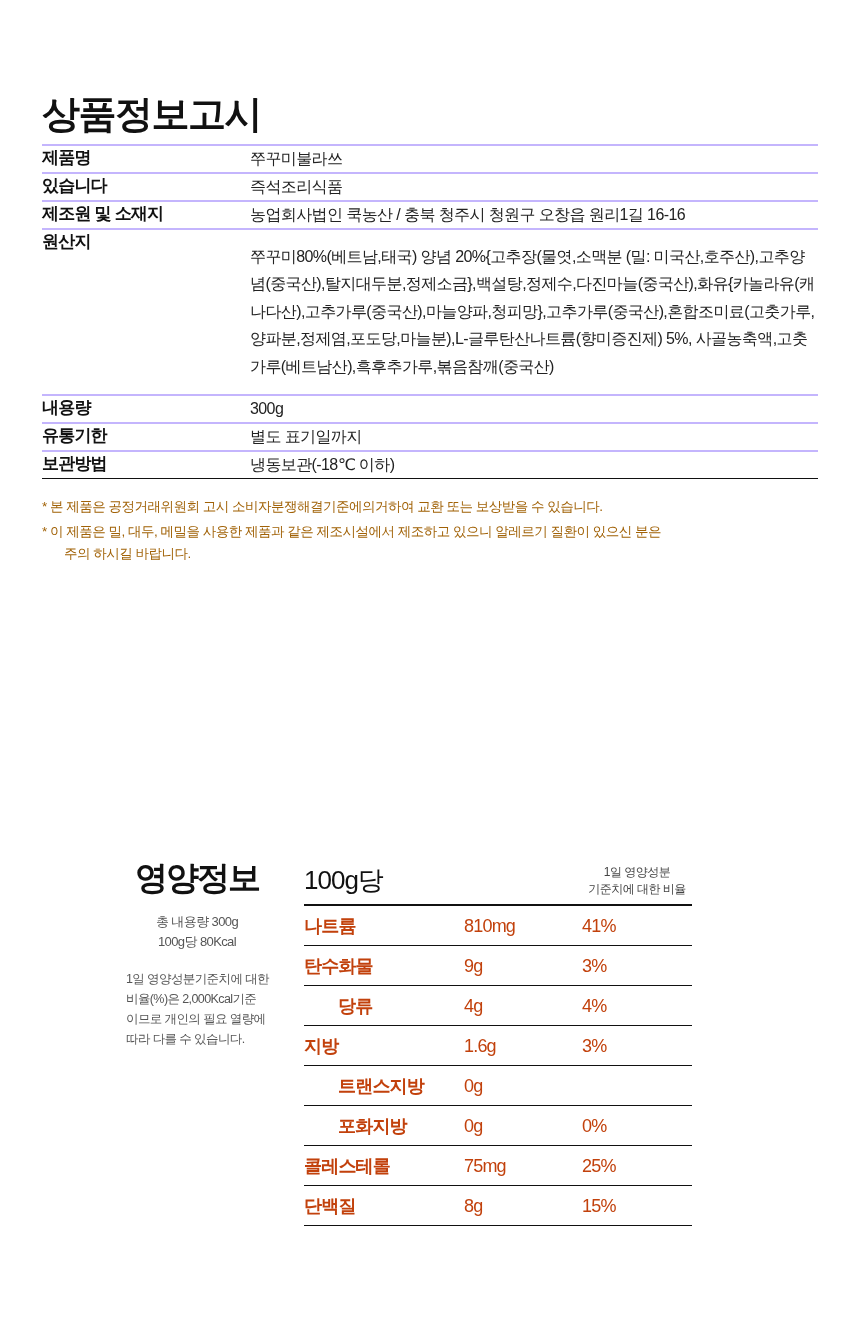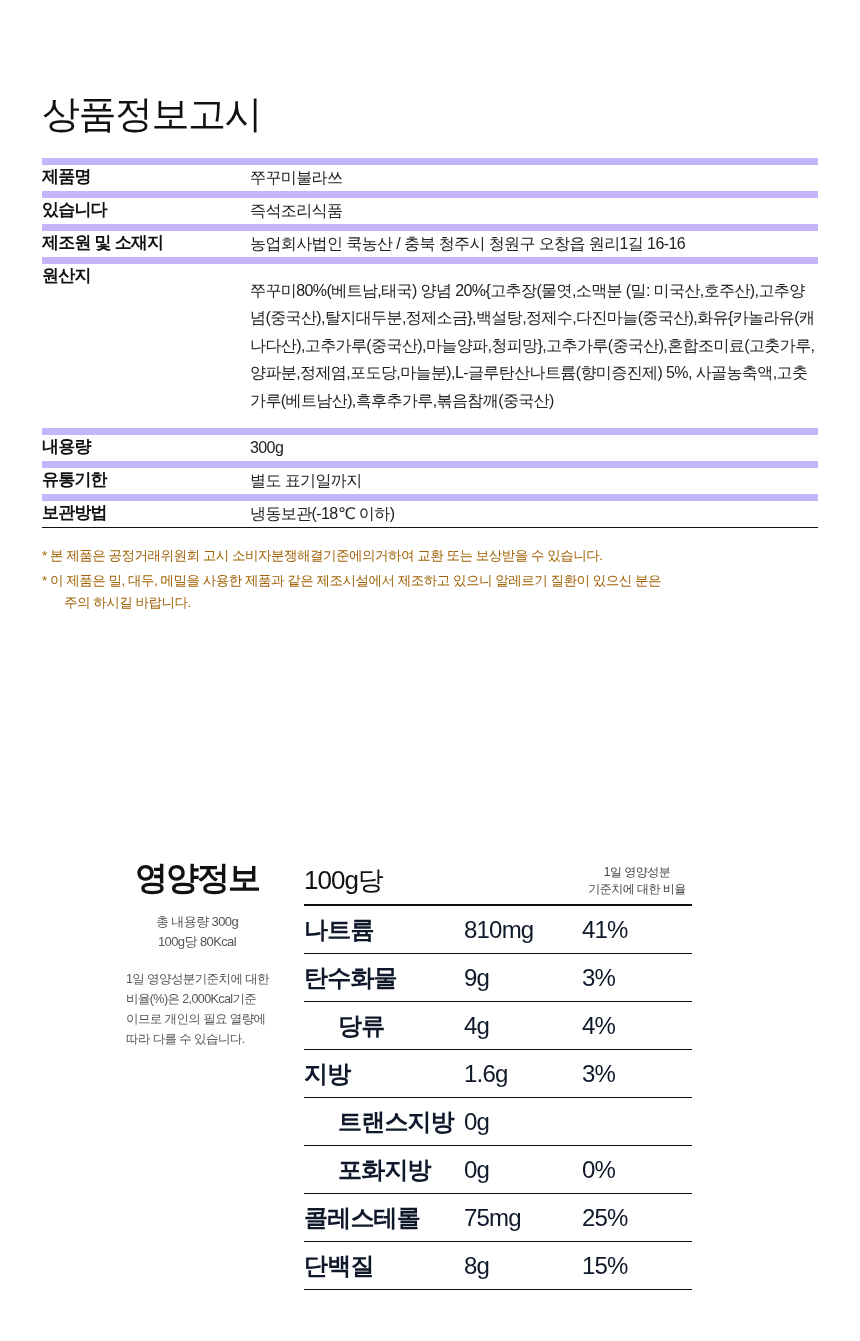--- a/index.html
+++ b/index.html
@@ -24,34 +24,34 @@
 
   
   .product-section {
     position: absolute;
     left: 42px;
     top: 94px;
     width: 776px;
   }
   .main-title {
     font-size: 38px;
-    font-weight: normal;
+    font-weight: bold;
     letter-spacing: -1.5px;
     color: #111;
-    margin: 0 0 22px 0;
+    margin: 0 0 8px 0;
     line-height: 1.1;
   }
 
   table.info-table {
     border-collapse: collapse;
     width: 776px;
     table-layout: fixed;
   }
   table.info-table td {
-    border-top: 7px solid #c4b5fd;
+    border-top: 2px solid #c4b5fd;
     padding: 0;
     vertical-align: top;
     margin-top: 48px;
   }
   table.info-table tr:last-child td {
     border-bottom: 1px solid #111;
   }
   td.info-label {
     width: 208px;
     font-size: 17px;
@@ -170,23 +170,23 @@
     text-align: center;
     font-size: 12px;
     font-weight: normal;
     letter-spacing: -0.5px;
     color: #444;
     line-height: 1.4;
     padding-right: 4px;
     margin-left: 16px;
   }
   table.nutri-table tbody td {
-    font-size: 24px;
+    font-size: 18px;
     letter-spacing: -0.8px;
-    color: #0f172a;
+    color: #c2410c;
     padding: 8px 0 7px 0;
   }
   td.n-name {
     font-weight: bold;
     padding-left: 6px;
   }
   td.n-name.indented {
     font-weight: bold;
     padding-left: 34px;
   }

